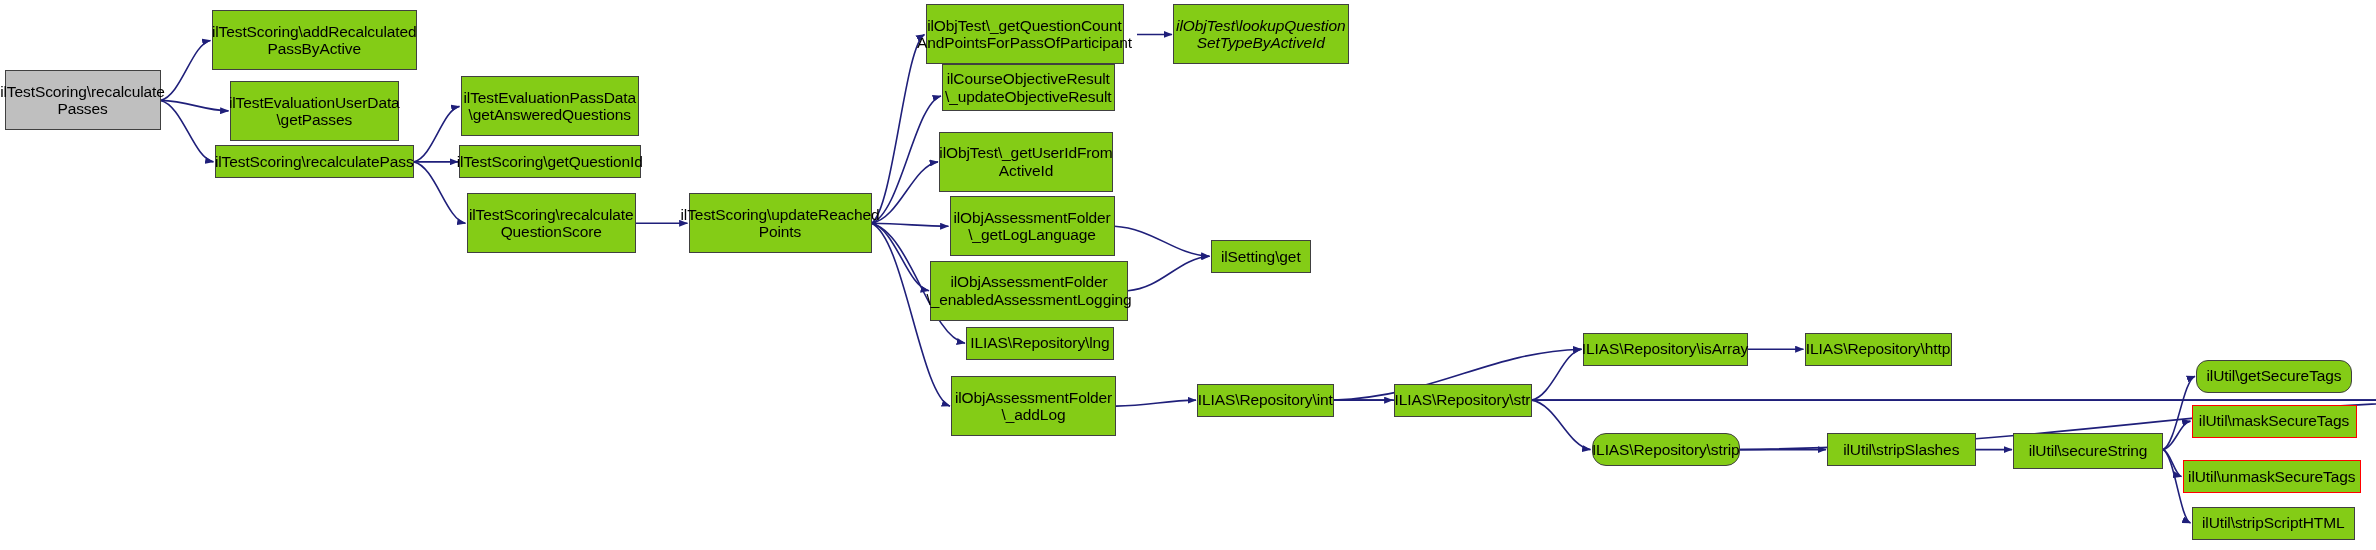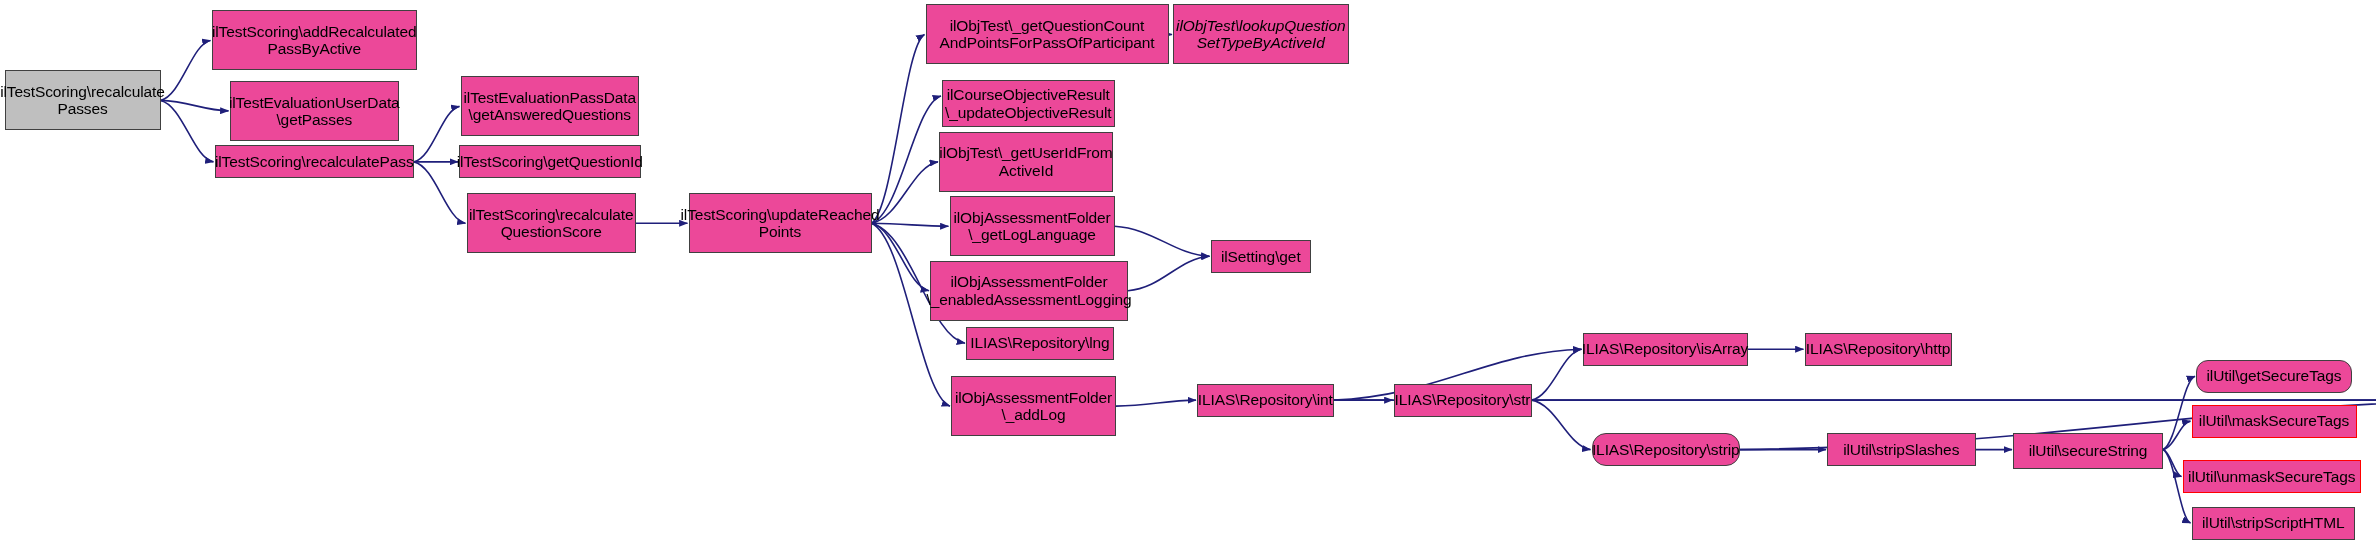--- a/index.html
+++ b/index.html
@@ -27,21 +27,21 @@
     position: absolute;
     box-sizing: border-box;
     display: flex;
     align-items: center;
     justify-content: center;
     text-align: center;
     line-height: 1.12;
     letter-spacing: -0.1px;
     white-space: pre-line;
     color: #000000;
-    background: #ec4899;
+    background: #84cc16;
     border: 1px solid #404040;
     font-size: 15.5px;
     padding: 0 3px;
   }
   .node.root {
     background: #bfbfbf;
     border-color: #404040;
   }
   .node.redborder {
     border-color: #ff0000;
@@ -98,25 +98,25 @@
       <div class="node" style="left: 229.5px; top: 80.9264px; width: 169.5px; height: 59.9455px;">ilTestEvaluationUserData
 \getPasses</div>
       <div class="node" style="left: 214.5px; top: 145.368px; width: 199.5px; height: 32.97px;">ilTestScoring\recalculatePass</div>
       <div class="node" style="left: 460.5px; top: 76.4305px; width: 178.5px; height: 59.9455px;">ilTestEvaluationPassData
 \getAnsweredQuestions</div>
       <div class="node" style="left: 459px; top: 145.368px; width: 181.5px; height: 32.97px;">ilTestScoring\getQuestionId</div>
       <div class="node" style="left: 466.5px; top: 193.324px; width: 169.5px; height: 59.9455px;">ilTestScoring\recalculate
 QuestionScore</div>
       <div class="node" style="left: 688.5px; top: 193.324px; width: 183px; height: 59.9455px;">ilTestScoring\updateReached
 Points</div>
-      <div class="node" style="left: 925.5px; top: 4.49591px; width: 243px; height: 59.9455px;">ilObjTest\_getQuestionCount
+      <div class="node" style="left: 925.5px; top: 4.49591px; width: 198px; height: 59.9455px;">ilObjTest\_getQuestionCount
 AndPointsForPassOfParticipant</div>
       <div class="node" style="left: 1173px; top: 4.49591px; width: 175.5px; height: 59.9455px; font-style: italic;">ilObjTest\lookupQuestion
 SetTypeByActiveId</div>
-      <div class="node" style="left: 942px; top: 80px; width: 172.5px; height: 47px;">ilCourseObjectiveResult
+      <div class="node" style="left: 942px; top: 64px; width: 172.5px; height: 47px;">ilCourseObjectiveResult
 \_updateObjectiveResult</div>
       <div class="node" style="left: 939px; top: 131.88px; width: 174px; height: 59.9455px;">ilObjTest\_getUserIdFrom
 ActiveId</div>
       <div class="node" style="left: 949.5px; top: 196.322px; width: 165px; height: 59.9455px;">ilObjAssessmentFolder
 \_getLogLanguage</div>
       <div class="node" style="left: 930px; top: 260.763px; width: 198px; height: 59.9455px;">ilObjAssessmentFolder
 \_enabledAssessmentLogging</div>
       <div class="node" style="left: 1210.5px; top: 239.782px; width: 100.5px; height: 32.97px;">ilSetting\get</div>
       <div class="node" style="left: 966px; top: 326.703px; width: 148px; height: 32.97px;">ILIAS\Repository\lng</div>
       <div class="node" style="left: 951px; top: 376.158px; width: 165px; height: 59.9455px;">ilObjAssessmentFolder

